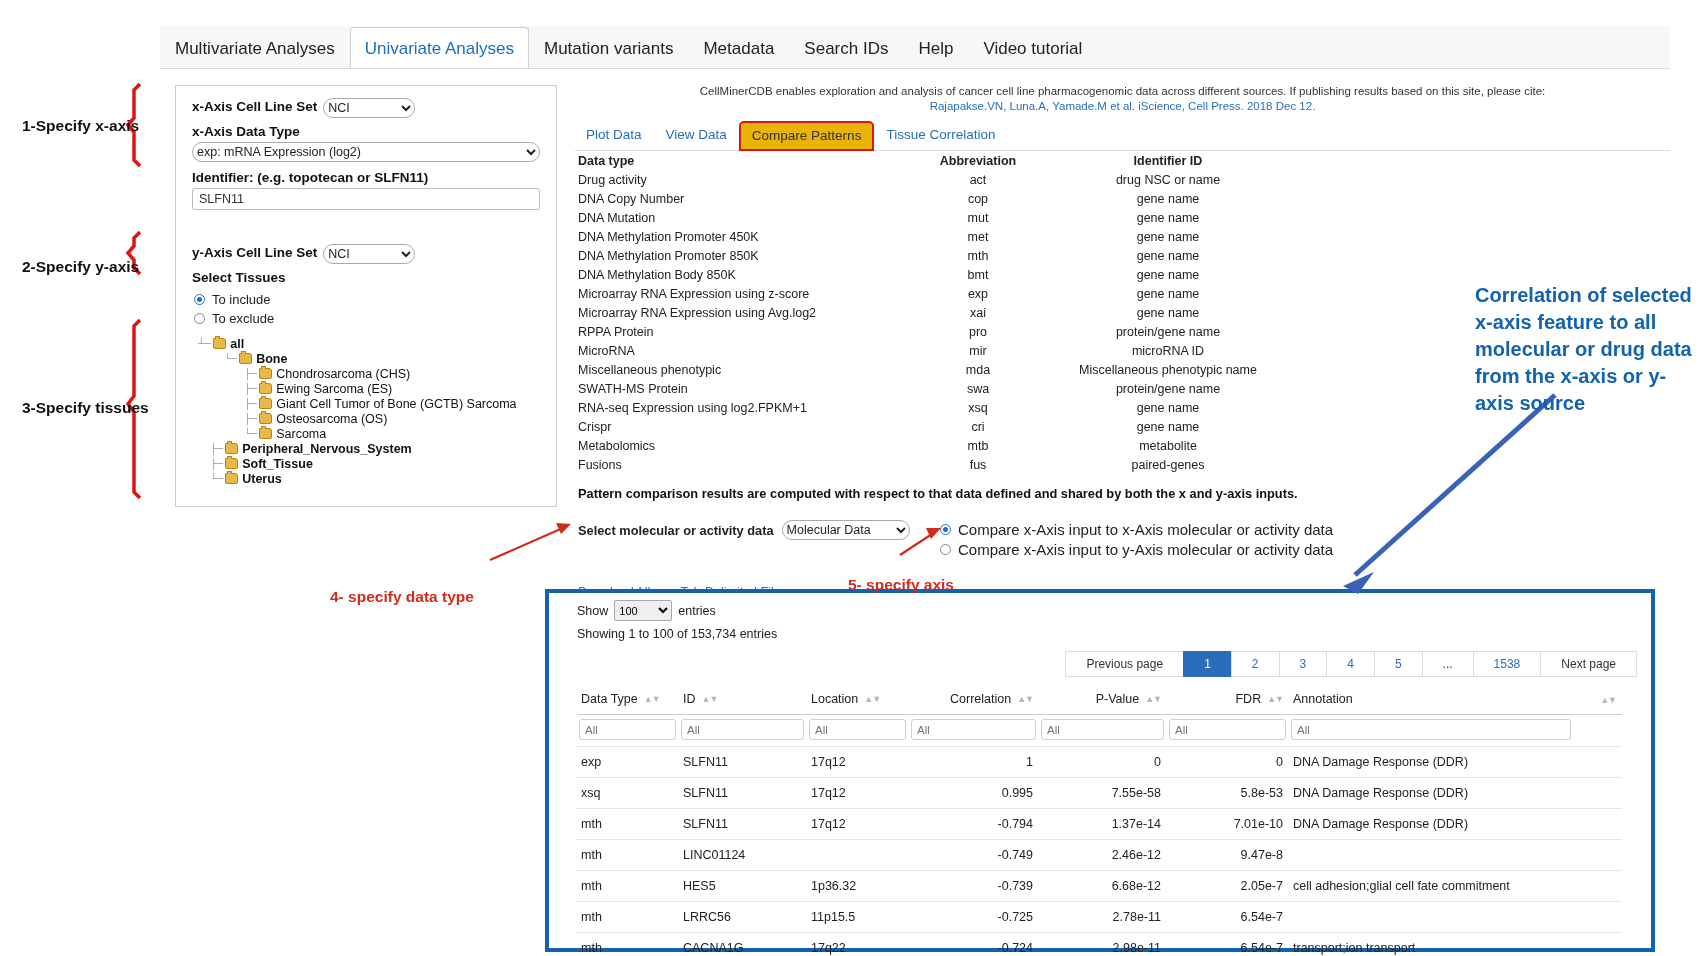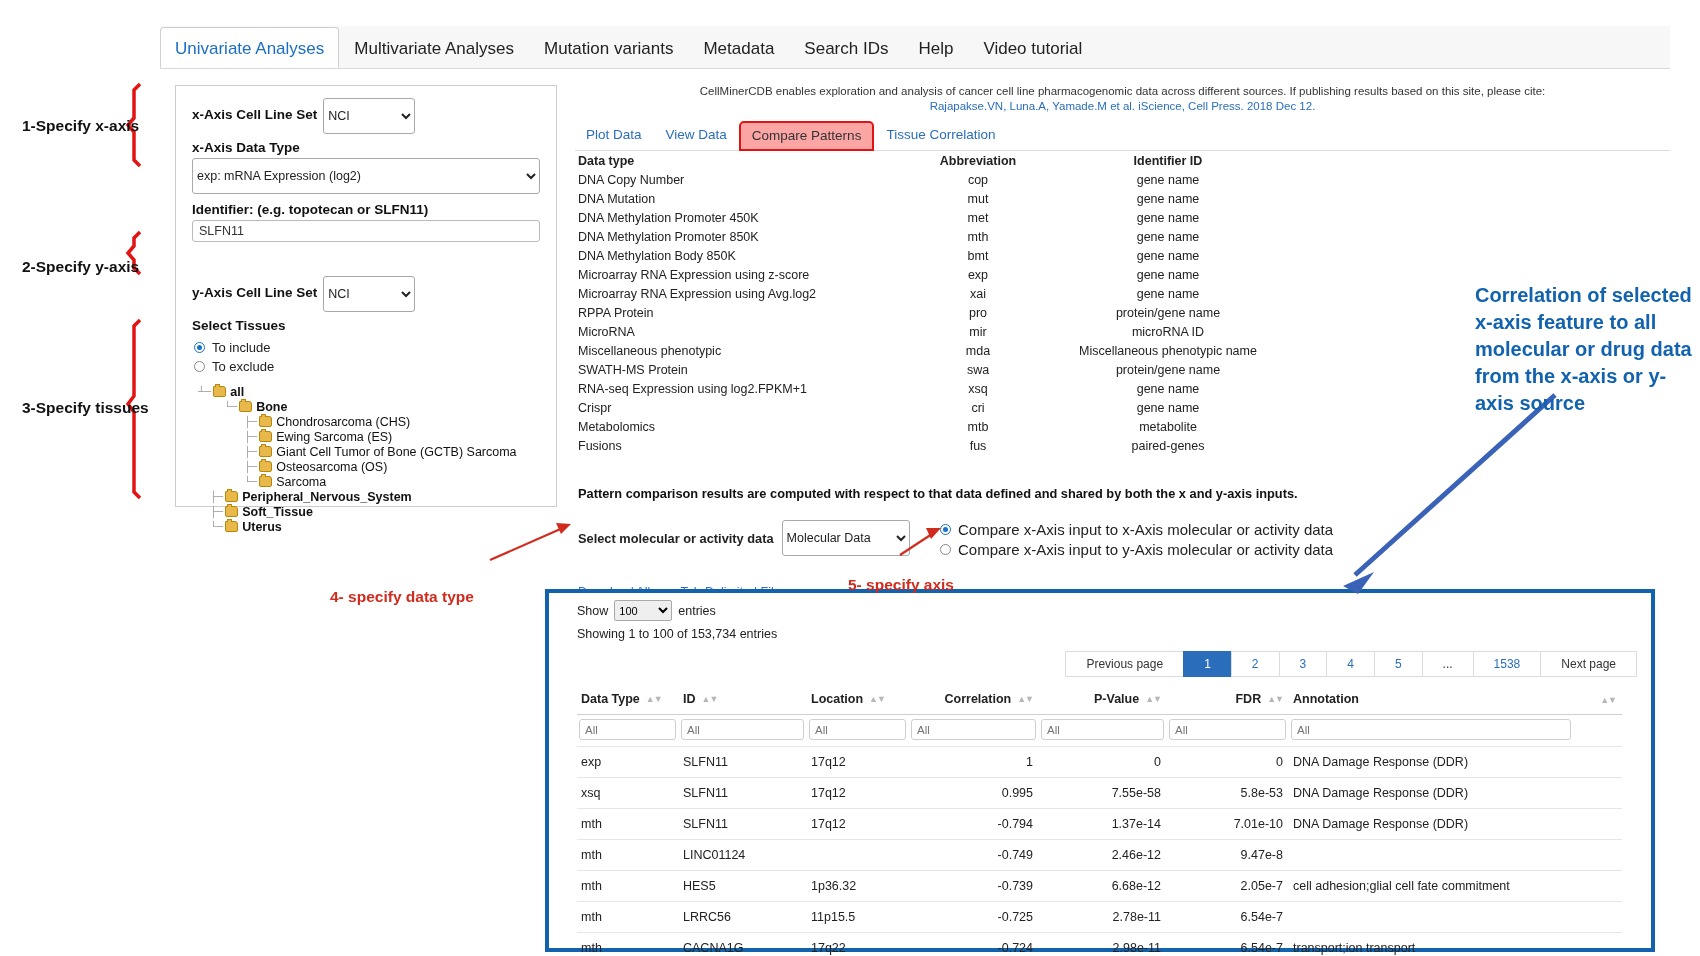--- a/index.html
+++ b/index.html
@@ -65,24 +65,24 @@
     font-size: 13.5px;
     font-weight: bold;
     color: #111;
     margin: 0 0 3px 0;
     display: inline-block;
   }
   .inline-row { display: flex; align-items: center; gap: 6px; margin-bottom: 4px; }
   select.ui-select {
     font-family: "Liberation Sans", sans-serif;
     font-size: 12.5px;
-    height: 36px;
+    height: 20px;
     border: 1px solid #a9a9a9;
     background: #fff;
-    border-radius: 3px;
+    border-radius: 10px;
     color: #222;
   }
   select.sel-narrow { width: 92px; }
   select.sel-wide { width: 100%; }
   input.ui-text {
     font-family: "Liberation Sans", sans-serif;
     font-size: 12.5px;
     height: 22px;
     width: 100%;
     box-sizing: border-box;
@@ -172,21 +172,21 @@
     gap: 2px;
   }
   .sub-tab {
     font-size: 13.5px;
     color: #2a6ebb;
     padding: 5px 11px 6px 11px;
     white-space: nowrap;
   }
   .sub-tab.active {
     color: #333;
-    background: #fca5a5;
+    background: #eab308;
     border: 1px solid #d4d4d4;
     border-bottom: 1px solid #fff;
     border-radius: 4px 4px 0 0;
     position: relative;
     top: 0;
   }
   .sub-tab.highlight-box {
     outline: 2px solid #e21313;
     outline-offset: -1px;
   }
@@ -302,21 +302,21 @@
   table.results {
     position: absolute;
     left: 577px;
     top: 686px;
     width: 1045px;
     border-collapse: collapse;
     font-size: 12.5px;
   }
   table.results th {
     text-align: left;
-    font-weight: bold;
+    font-weight: normal;
     border-bottom: 1px solid #cfcfcf;
     padding: 6px 6px 8px 4px;
     white-space: nowrap;
     position: relative;
   }
   table.results th.num { text-align: right; }
   .sorticon {
     display: inline-block;
     margin-left: 6px;
     color: #b6b6b6;
@@ -376,22 +376,22 @@
     width: 1700px; height: 956px;
     pointer-events: none;
   }
 </style>
 </head>
 <body>
 
 <div id="page">
 
   <div class="top-tabs">
+    <div class="top-tab"><span>Multivariate Analyses</span></div>
     <div class="top-tab active"><span>Univariate Analyses</span></div>
-    <div class="top-tab"><span>Multivariate Analyses</span></div>
     <div class="top-tab"><span>Mutation variants</span></div>
     <div class="top-tab"><span>Metadata</span></div>
     <div class="top-tab"><span>Search IDs</span></div>
     <div class="top-tab"><span>Help</span></div>
     <div class="top-tab"><span>Video tutorial</span></div>
   </div>
 
   <div class="left-panel">
     <div class="lp-inner">
       <div class="inline-row">
@@ -503,20 +503,25 @@
 
   <table class="abbr-table">
     <thead>
       <tr>
         <th style="width:340px">Data type</th>
         <th class="c" style="width:120px">Abbreviation</th>
         <th class="c" style="width:260px">Identifier ID</th>
       </tr>
     </thead>
     <tbody>
+      <tr>
+          <td>Drug activity</td>
+          <td class="c">act</td>
+          <td class="c">drug NSC or name</td>
+        </tr>
       <tr>
           <td>DNA Copy Number</td>
           <td class="c">cop</td>
           <td class="c">gene name</td>
         </tr>
       <tr>
           <td>DNA Mutation</td>
           <td class="c">mut</td>
           <td class="c">gene name</td>
         </tr>

